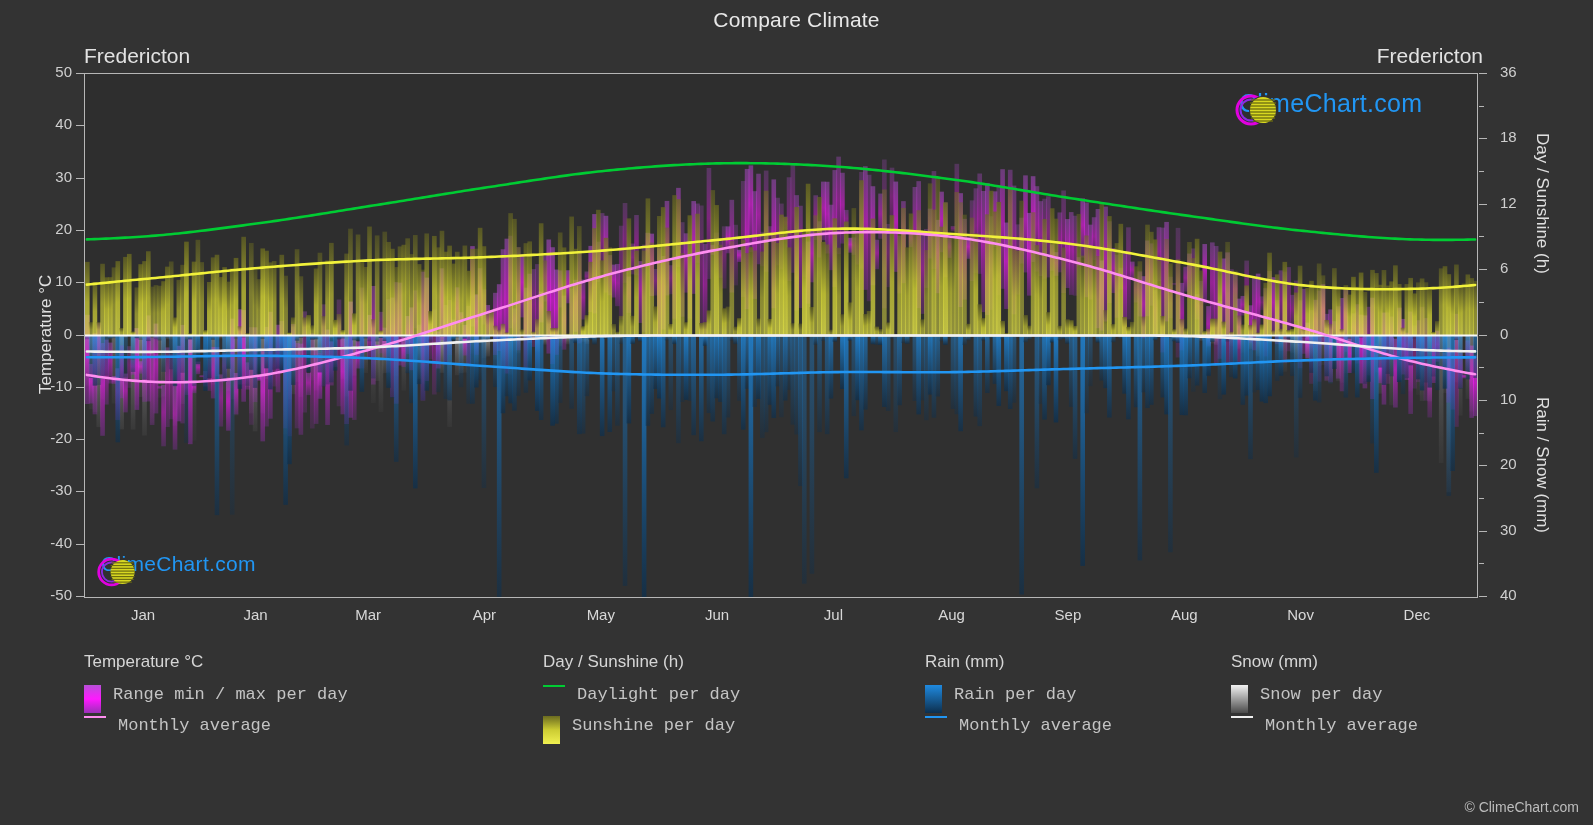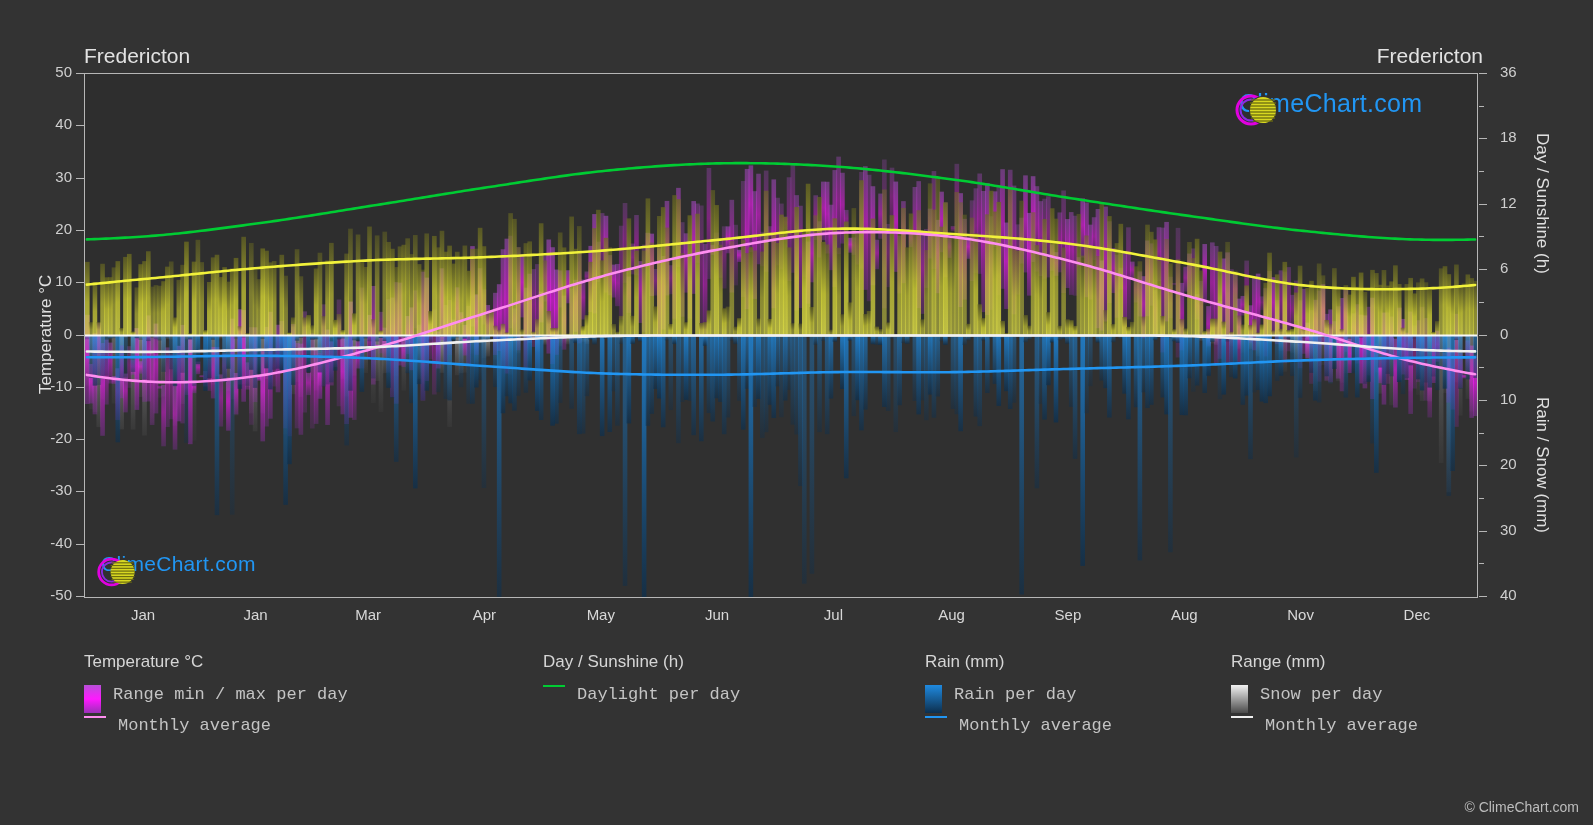--- a/index.html
+++ b/index.html
@@ -74,20 +74,21 @@
   
   .logo { position: absolute; display: flex; align-items: center; }
   .logo-text { font-size: 25px; color: #2196f3; letter-spacing: .3px; margin-left: 6px; font-weight: 500;}
   .logo-text-sm { font-size: 21px; }
 </style>
 </head>
 <body>
 
 <div id="root">
 
+  <div class="chart-title">Compare Climate</div>
   <div class="city-left">Fredericton</div>
   <div class="city-right">Fredericton</div>
 
   <div class="axis-title-left" id="axisTitleLeft" style="left: 36px; top: 394px;">Temperature °C</div>
   <div class="axis-title-right" id="axisTitleRightTop" style="left: 1552px; top: 133.25px;">Day / Sunshine (h)</div>
   <div class="axis-title-right" id="axisTitleRightBottom" style="left: 1552px; top: 397.25px;">Rain / Snow (mm)</div>
 
   <div id="plot">
     <svg class="layer" id="chartsvg" width="1392" height="523" viewBox="0 0 1392 523">
       <defs>
@@ -1611,34 +1612,38 @@
         <span class="swatch-line" style="border-top-color: rgb(255, 142, 240);"></span>
         <span class="legend-label">Monthly average</span>
       </div>
     </div>
   <div class="legend-col" id="legSun" style="left:543px;">
       <div class="legend-head">Day / Sunshine (h)</div>
       <div class="legend-row">
         <span class="swatch-line" style="border-top-color: rgb(0, 204, 51);"></span>
         <span class="legend-label">Daylight per day</span>
       </div>
+      <div class="legend-row">
+        <span class="swatch-box" style="background: linear-gradient(rgb(107, 107, 32), rgb(204, 204, 51), rgb(240, 240, 80));"></span>
+        <span class="legend-label">Sunshine per day</span>
+      </div>
     </div>
   <div class="legend-col" id="legRain" style="left:925px;">
       <div class="legend-head">Rain (mm)</div>
       <div class="legend-row">
         <span class="swatch-box" style="background: linear-gradient(rgb(31, 138, 224), rgb(13, 47, 77));"></span>
         <span class="legend-label">Rain per day</span>
       </div>
       <div class="legend-row">
         <span class="swatch-line" style="border-top-color: rgb(33, 150, 243);"></span>
         <span class="legend-label">Monthly average</span>
       </div>
     </div>
   <div class="legend-col" id="legSnow" style="left:1231px;">
-      <div class="legend-head">Range (mm)</div>
+      <div class="legend-head">Snow (mm)</div>
       <div class="legend-row">
         <span class="swatch-box" style="background: linear-gradient(rgb(242, 242, 242), rgb(74, 74, 74));"></span>
         <span class="legend-label">Snow per day</span>
       </div>
       <div class="legend-row">
         <span class="swatch-line" style="border-top-color: rgb(240, 240, 240);"></span>
         <span class="legend-label">Monthly average</span>
       </div>
     </div>
 

